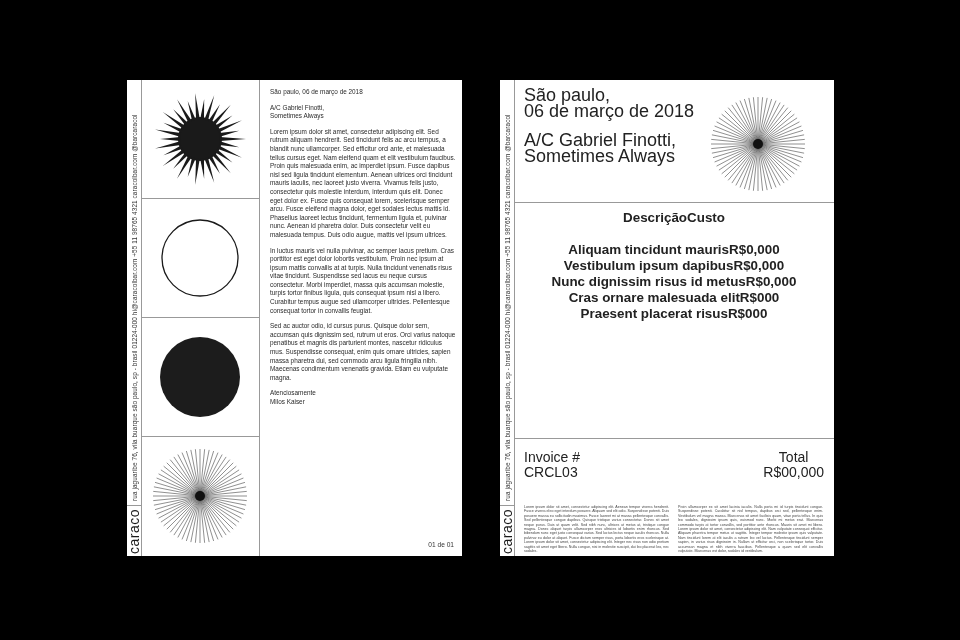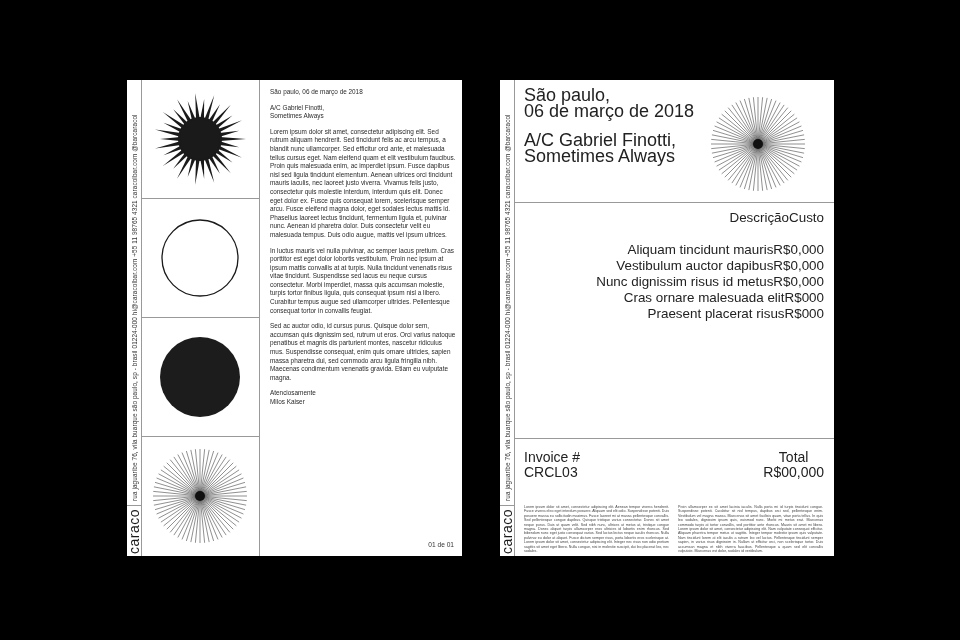--- a/index.html
+++ b/index.html
@@ -30,21 +30,21 @@
   .letter { position: absolute; left: 143px; top: 8px; width: 186px; font-size: 6.4px; line-height: 8.6px; color: #2a2a2a; }
   .letter p { margin: 0 0 7px 0; }
   .pagenum { position: absolute; right: 8px; bottom: 8px; font-size: 6.6px; color: #333; }
 
   
   .r-head { position: absolute; left: 24px; top: 7px; font-size: 18px; line-height: 16px; color: #222; }
   .r-head p { margin: 0 0 13px 0; }
   .r-burst { position: absolute; right: 26px; top: 14px; }
   .r-rule { position: absolute; left: 14px; right: 0; height: 0; border-top: 1px solid #999; }
   .r-table { position: absolute; left: 24px; right: 10px; top: 130px; font-size: 13.4px; line-height: 16px; color: #222; }
-  .row { display: flex; justify-content: flex-end; }
+  .row { display: flex; justify-content: center; font-weight: bold; }
   .hdr { margin-bottom: 16px; }
   .r-total { position: absolute; left: 24px; right: 10px; top: 370px; display: flex; justify-content: space-between; font-size: 14px; line-height: 15px; color: #222; }
   .r-total .right { text-align: center; }
   .fine { position: absolute; top: 425px; width: 145px; font-size: 3.6px; line-height: 4.4px; color: #444; text-align: justify; }
 </style>
 </head>
 <body>
 
 <div class="page" id="page-left">
   <div class="strip">
@@ -283,21 +283,21 @@
   <div class="r-table">
     <div class="row hdr">
       <span>Descrição</span>
       <span>Custo</span>
     </div>
     <div class="row">
       <span>Aliquam tincidunt mauris</span>
       <span>R$0,000</span>
     </div>
     <div class="row">
-      <span>Vestibulum auctor dapibus</span>
+      <span>Vestibulum ipsum dapibus</span>
       <span>R$0,000</span>
     </div>
     <div class="row">
       <span>Nunc dignissim risus id metus</span>
       <span>R$0,000</span>
     </div>
     <div class="row">
       <span>Cras ornare malesuada elit</span>
       <span>R$000</span>
     </div>

